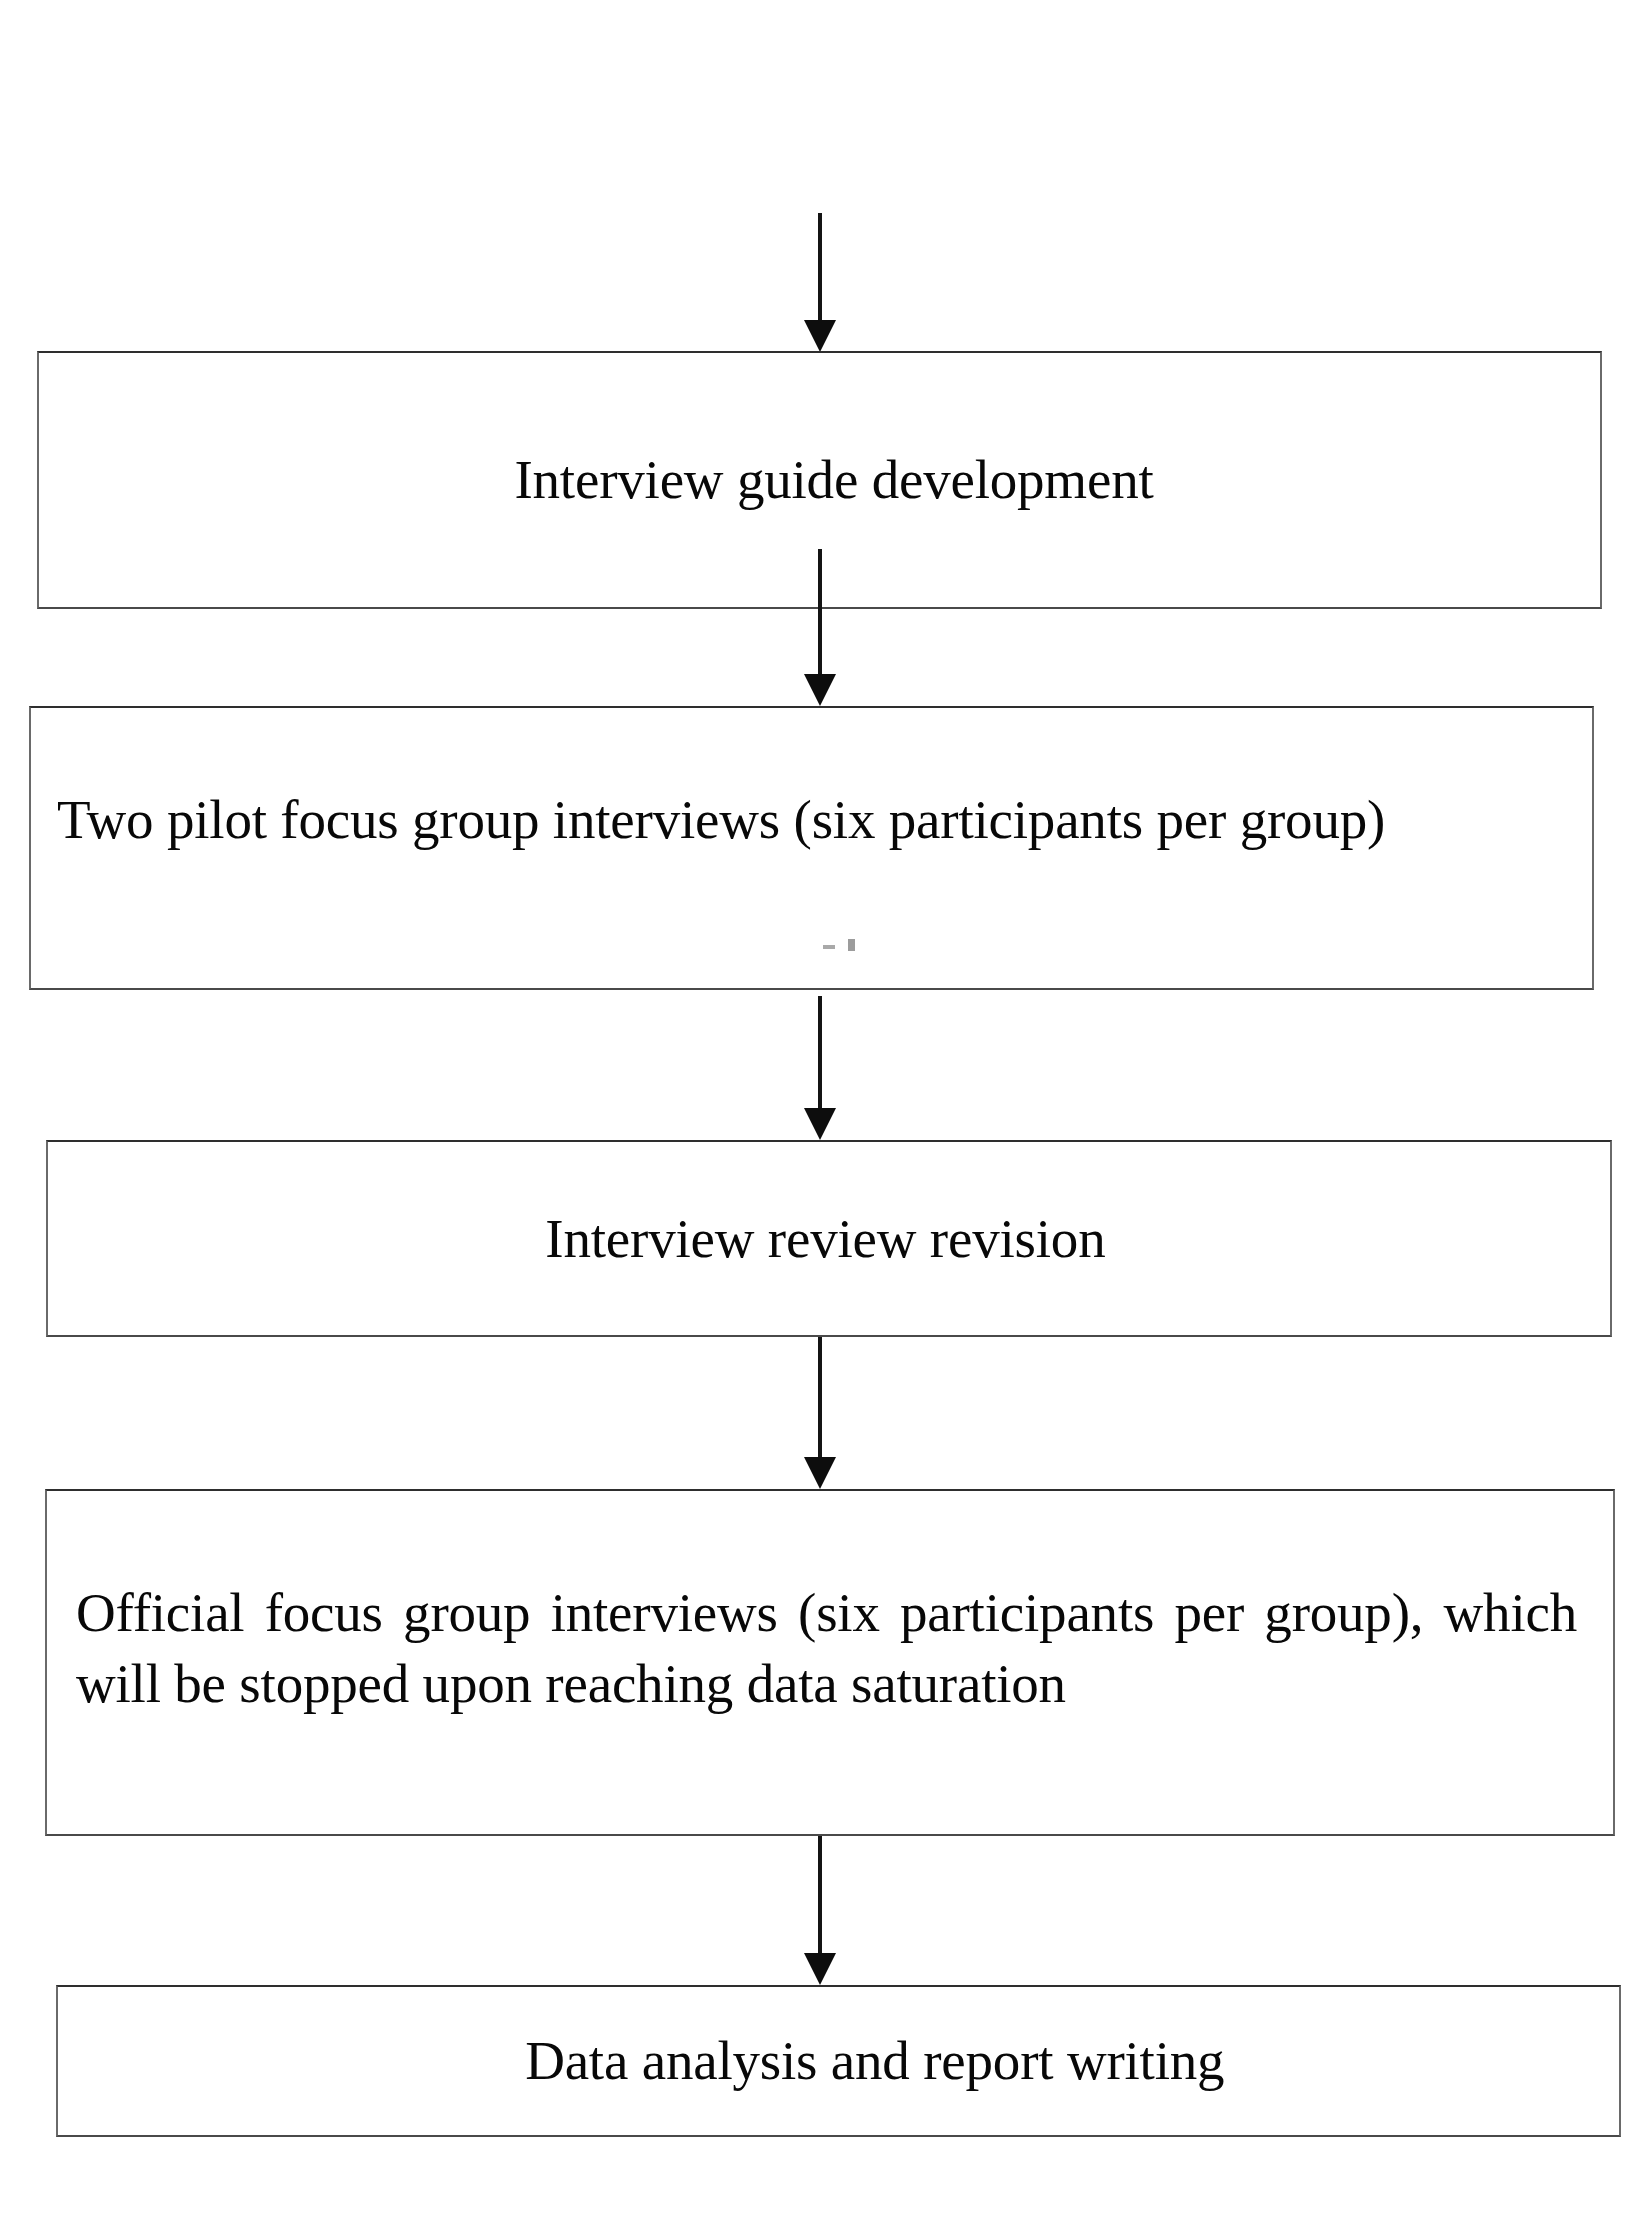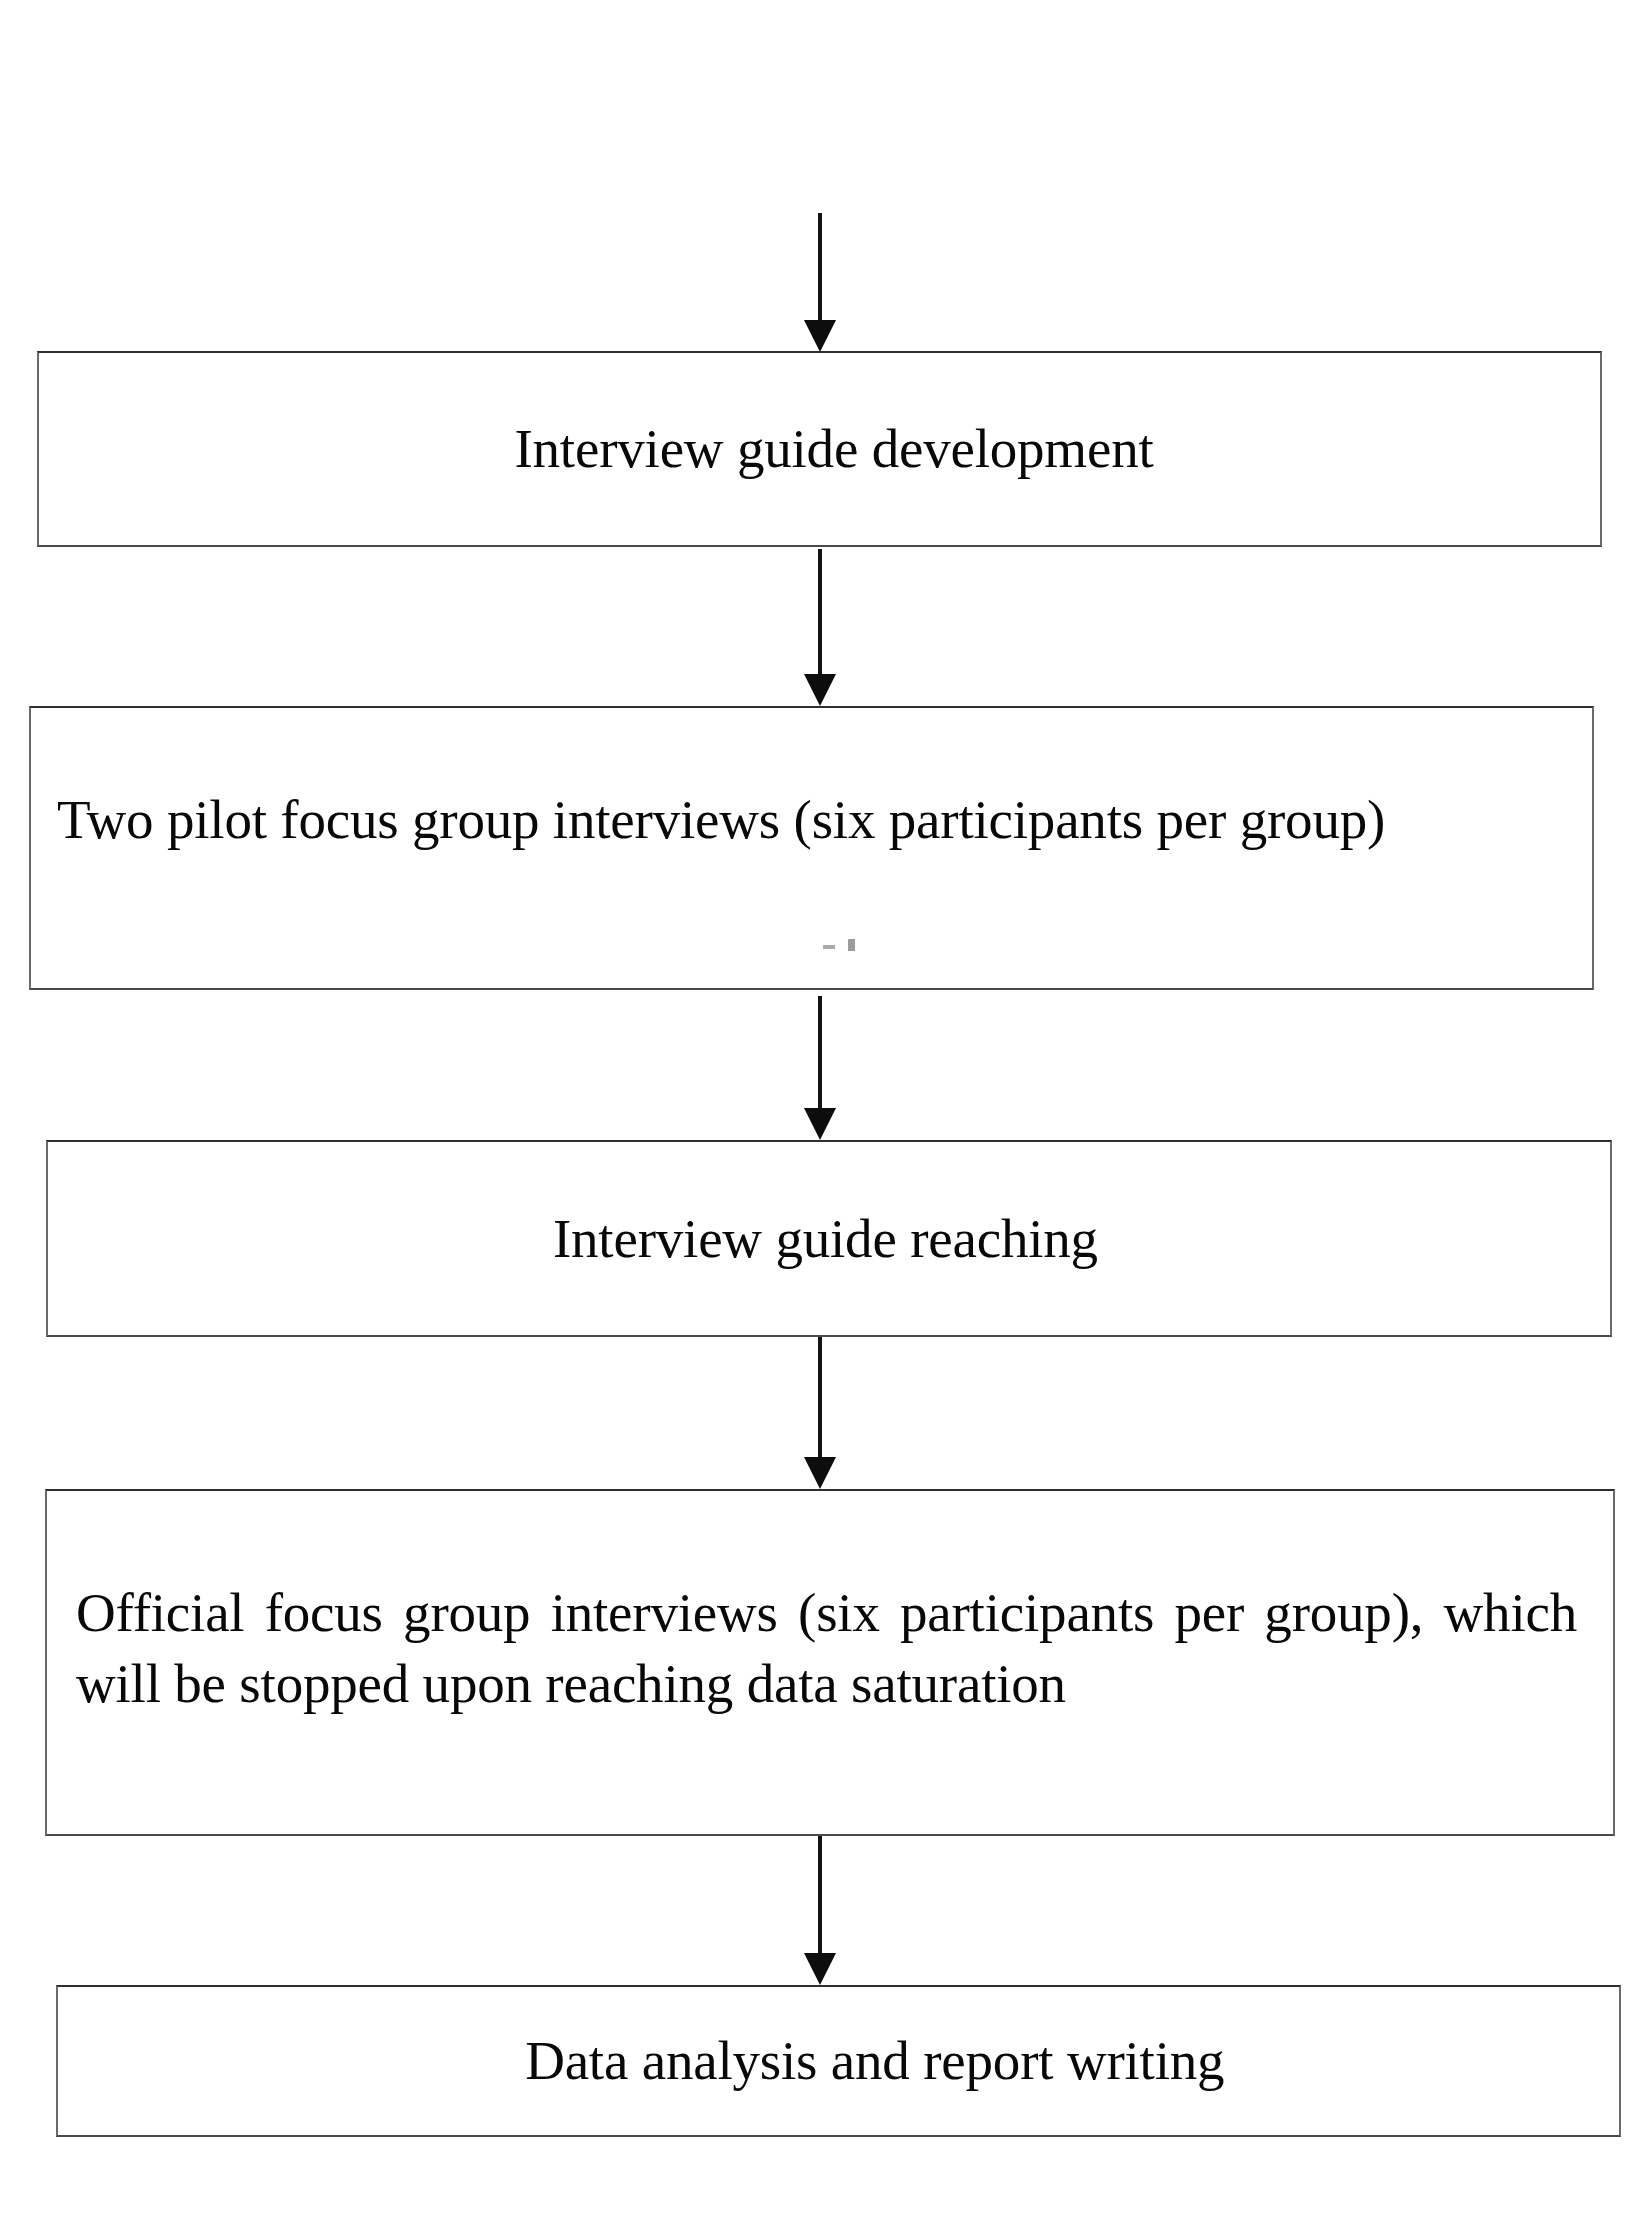--- a/index.html
+++ b/index.html
@@ -41,21 +41,21 @@
   
   .txt-center .box-text { text-align: center; }
   .txt-justify .box-text {
     text-align: justify;
     text-align-last: left;
     text-justify: inter-word;
   }
 
   
   #box-1 { left: 22px;  top: 25px;   width: 1566px; height: 188px; }
-  #box-2 { left: 37px;  top: 351px;  width: 1565px; height: 196px; }
+  #box-2 { left: 37px;  top: 351px;  width: 1565px; height: 258px; }
   #box-3 { left: 29px;  top: 706px;  width: 1565px; height: 284px; }
   #box-4 { left: 46px;  top: 1140px; width: 1566px; height: 197px; }
   #box-5 { left: 45px;  top: 1489px; width: 1570px; height: 347px; }
   #box-6 { left: 56px;  top: 1985px; width: 1565px; height: 152px; padding-left: 48px; }
 
   
   #box-1 .box-text { padding: 0 19px 0 16px; }
   #box-2 .box-text { padding: 0 0 0 29px; }
   #box-3 .box-text { padding: 0 50px 56px 26px; }
   #box-4 .box-text { padding: 0 7.2px 0 0; }
@@ -138,21 +138,21 @@
 
   <span class="artifact" id="artifact-a"></span>
   <span class="artifact" id="artifact-b"></span>
 
   <div class="connector" id="arrow-3">
     <span class="shaft"></span>
     <span class="head"></span>
   </div>
 
   <div class="flow-box txt-center" id="box-4">
-    <span class="box-text">Interview guide reaching</span>
+    <span class="box-text">Interview review revision</span>
   </div>
 
   <div class="connector" id="arrow-4">
     <span class="shaft"></span>
     <span class="head"></span>
   </div>
 
   <div class="flow-box txt-justify" id="box-5">
     <span class="box-text">Official focus group interviews (six participants per group), which will be stopped upon reaching data saturation</span>
   </div>

